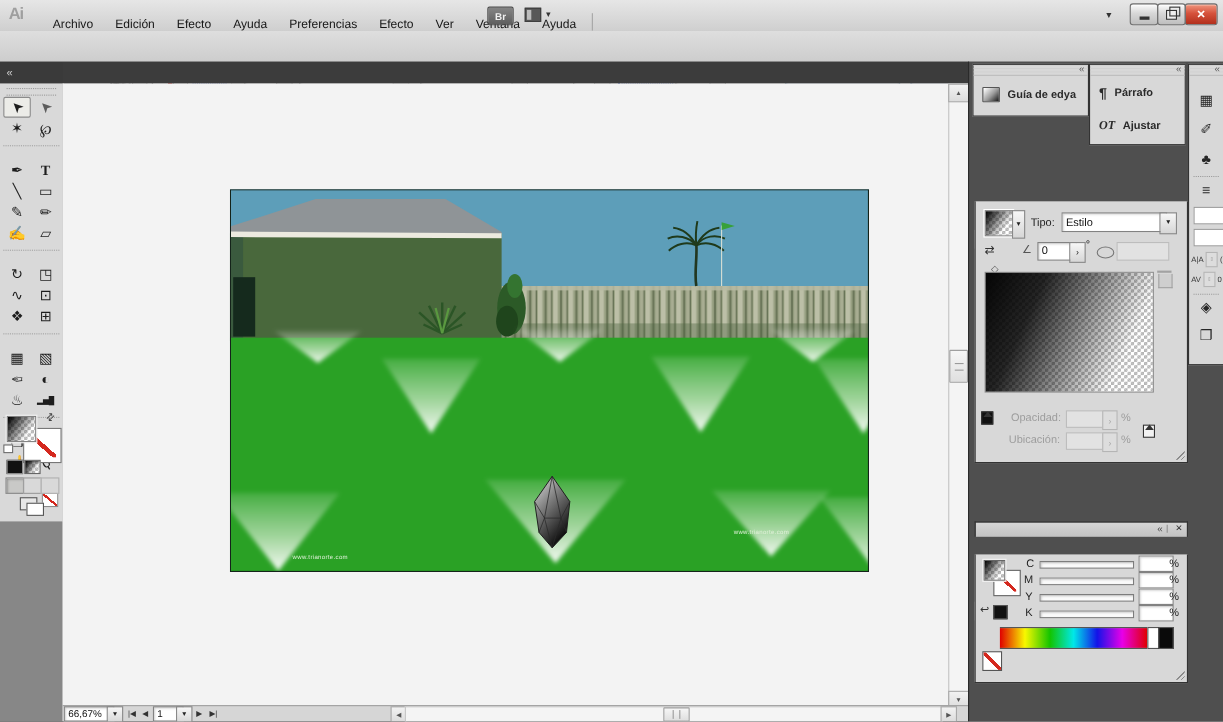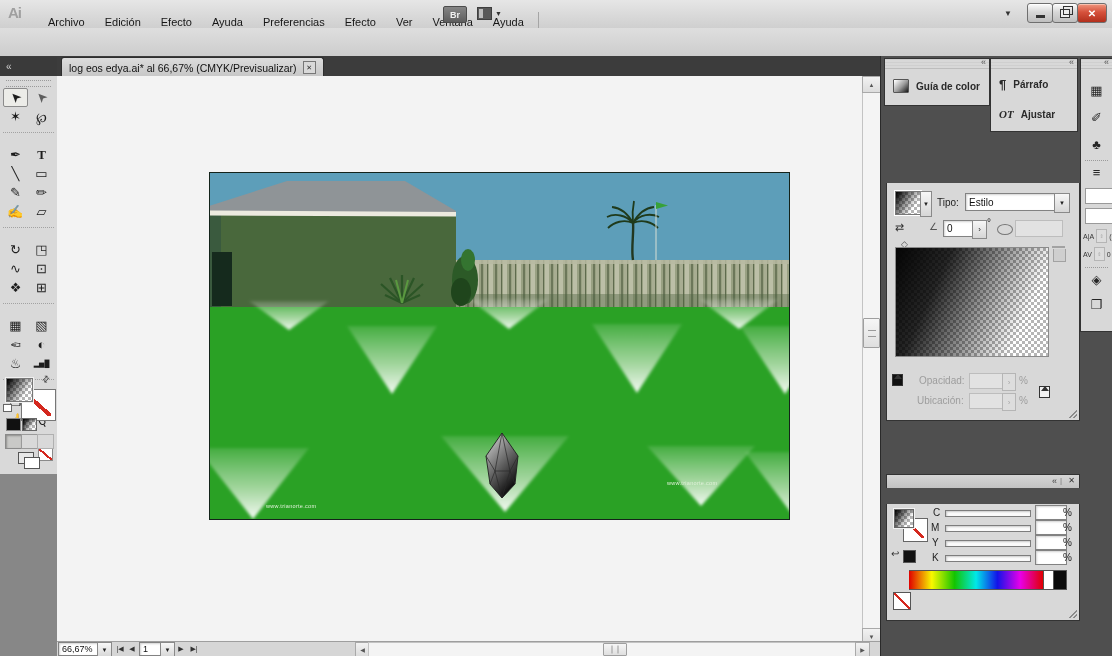--- a/index.html
+++ b/index.html
@@ -188,24 +188,20 @@
     <span class="abs" style="left:679px;top:33px;font-size:13px;color:#333">✲</span>
     <span class="abs tri" style="left:695px;top:38px">▼</span>
     <div class="abs pushbtn" style="left:712px;top:31px;width:106px;height:19px">Ajustar documento</div>
     <div class="abs pushbtn" style="left:826px;top:31px;width:76px;height:19px">Preferencias</div>
     <span class="abs" style="left:1094px;top:31px;font-size:10px;color:#444">≡</span>
   </div>
 
   <div class="abs tabstrip"></div>
   <div class="abs tooltile">
     <span>«</span>
-  </div>
-  <div class="abs doctab">
-    <span>log eos edya.ai* al 66,67% (CMYK/Previsualizar)</span>
-    <span class="tab-close">✕</span>
   </div>
 
   <div class="abs leftcol"></div>
   <div class="abs toolpanel"></div>
   <div class="abs tooldots"></div>
   <div class="abs toolgrid">
     <div class="tool active">
         <span class="rnw">➤</span>
       </div>
     <div class="tool dimtool">
@@ -366,21 +362,21 @@
   <div class="abs sb-btn" style="left:855px;top:642px;width:13px;height:13px">▶</div>
 
   <div class="abs dock"></div>
 
   <div class="abs pgroup" style="left:884px;top:58px;width:104px;height:46px">
     <div class="phead">
         <span class="collapse">«</span>
       </div>
     <div class="pitem" style="height:34px">
       <span class="cg-icon"></span>
-      <span>Guía de color</span>
+      <span>Guía de edya</span>
     </div>
   </div>
 
   <div class="abs pgroup" style="left:990px;top:58px;width:86px;height:72px">
     <div class="phead">
         <span class="collapse">«</span>
       </div>
     <div class="pitem" style="height:30px">
       <span style="font-size:13px">¶</span>
       <span>Párrafo</span>

